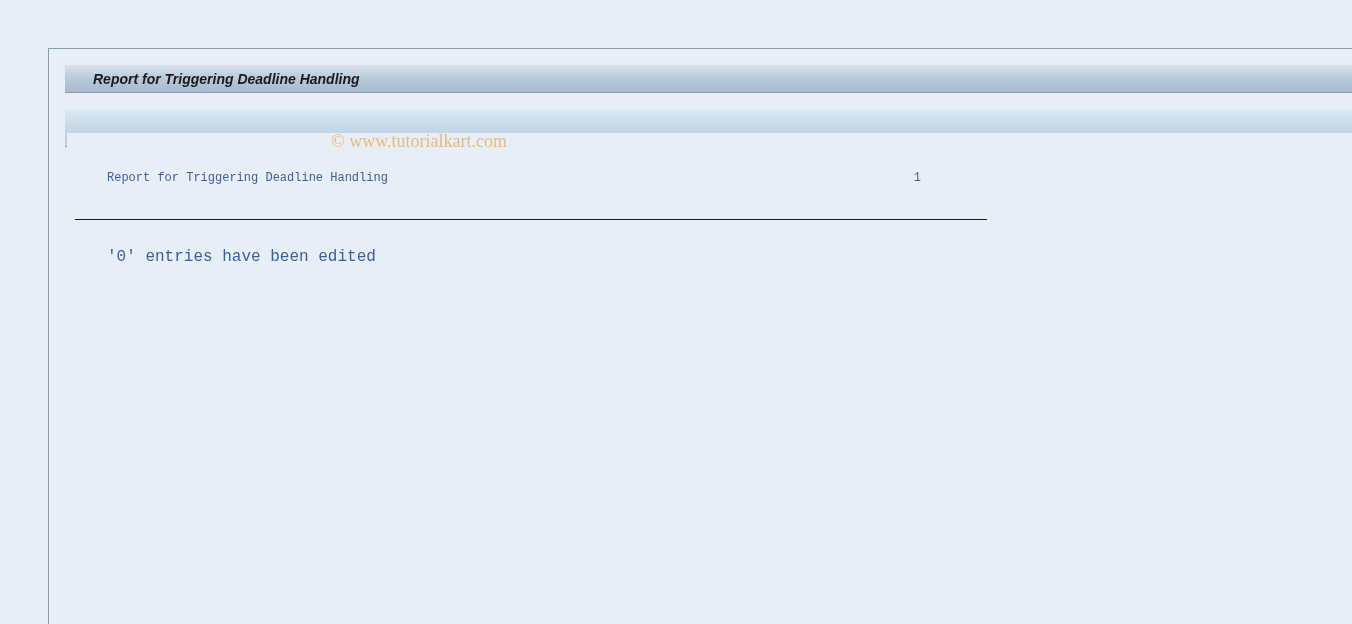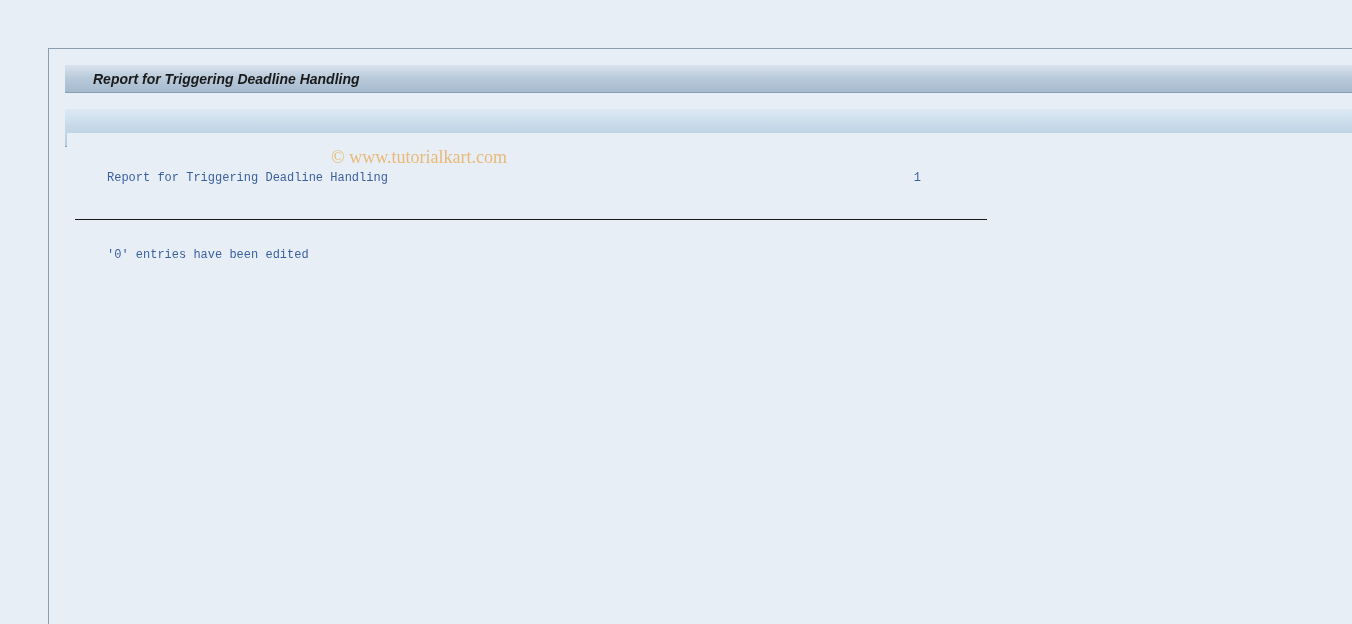--- a/index.html
+++ b/index.html
@@ -37,21 +37,21 @@
       color: #1a1a1a;
     }
     .toolbar {
       height: 38px;
       background: linear-gradient(to bottom, #ddeaf4 0%, #c5d8e8 50%, #b4cce0 100%);
       border-bottom: 1px solid #8a9db0;
       position: relative;
     }
     .watermark {
       position: absolute;
-      top: 22px;
+      top: 6px;
       left: 250px;
       font-size: 18px;
       color: #e8a84f;
       font-family: Georgia, serif;
       opacity: 0.75;
       pointer-events: none;
       z-index: 10;
     }
     .content-area {
       position: absolute;
@@ -78,21 +78,21 @@
     }
     .divider-line {
       height: 1px;
       background: #1a1a1a;
       margin: 2px 8px 0 8px;
       width: 912px;
     }
     .report-body {
       padding: 12px 8px;
       font-family: 'Courier New', monospace;
-      font-size: 12px;
+      font-size: 16px;
       color: #3a5fa0;
     }
     .scrollbar-right {
       position: absolute;
       right: 2px;
       top: 68px;
       bottom: 2px;
       width: 18px;
       background: linear-gradient(to right, #d5dde6 0%, #e5ecf3 50%, #d5dde6 100%);
       border-left: 1px solid #b0c0d0;

